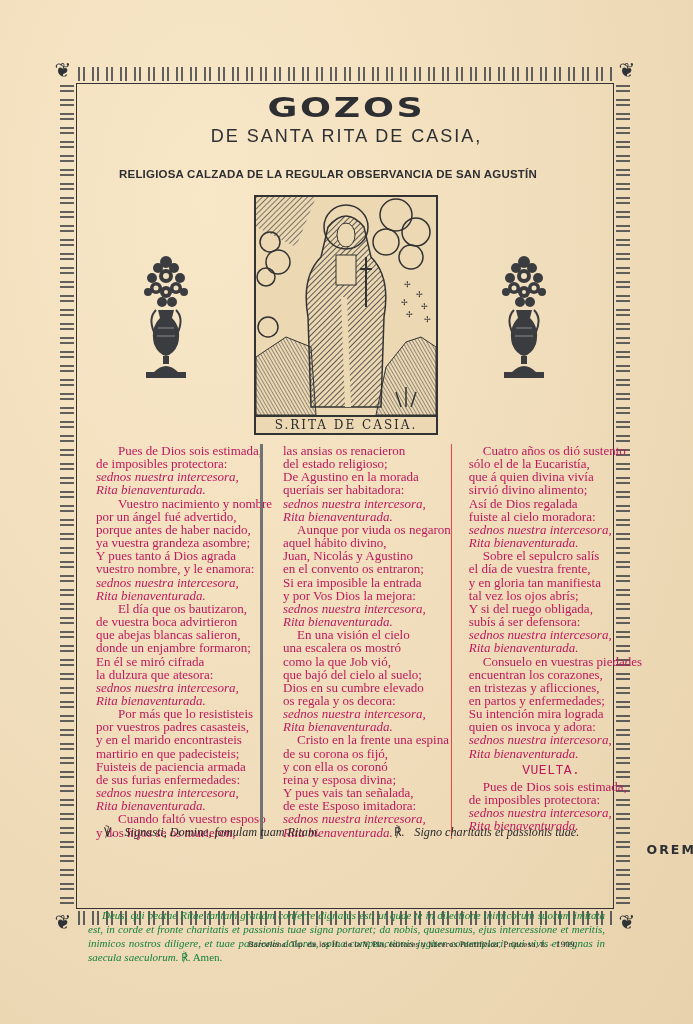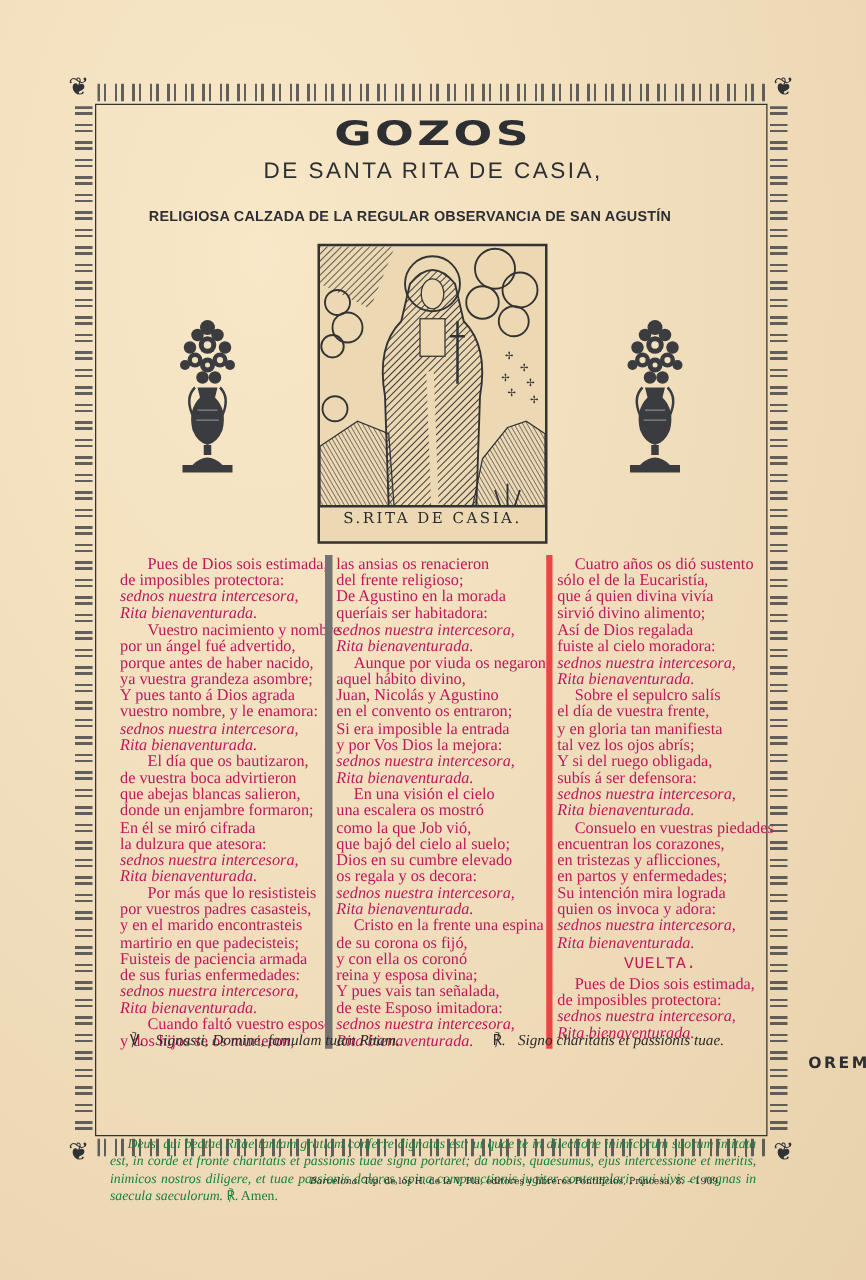--- a/index.html
+++ b/index.html
@@ -62,39 +62,39 @@
   }
 
   .woodcut {
     position: absolute; left: 254px; top: 195px; width: 180px; height: 236px;
     border: 2px solid #333;
     background: #ecd9b4;
     overflow: hidden;
   }
   .woodcut svg { position: absolute; left: 0; top: 0; }
   .woodcut-caption {
-    position: absolute; left: 0; right: 0; bottom: 11px; height: 16px;
+    position: absolute; left: 0; right: 0; bottom: 0; height: 16px;
     border-top: 2px solid #333;
     text-align: center; font-family: "DejaVu Serif", serif; font-size: 12px;
     letter-spacing: 2px; line-height: 16px; color: #2b2b2b; background: #ecd9b4;
   }
   .vase { position: absolute; top: 248px; width: 52px; height: 135px; }
   .vase.left { left: 140px; }
   .vase.right { left: 498px; }
 
   .columns {
     position: absolute; left: 104px; top: 444px; width: 505px;
     display: flex;
     font-family: "Liberation Serif", serif; font-size: 13px; line-height: 13.15px;
     color: #be185d;
   }
   .col { white-space: nowrap; }
   .col1 { width: 156px; padding-right: 0; }
-  .col2 { width: 170px; border-left: 6px solid #737373; padding-left: 3px; margin-left: 0; }
-  .col3 { width: 165px; border-left: 5px solid #ef4444; padding-left: 4px; }
+  .col2 { width: 170px; border-left: 3px solid #737373; padding-left: 20px; margin-left: 0; }
+  .col3 { width: 165px; border-left: 1px solid #ef4444; padding-left: 17px; }
   .col .line { display: block; }
   .col .indent { padding-left: 14px; }
   .col .it { font-style: italic; }
   .col .heading { text-align: center; padding-left: 0; letter-spacing: 0.5px; }
   .col1 .line:not(.indent) { margin-left: -8px; }
 
   .versicle {
     position: absolute; left: 104px; top: 823px; width: 510px; height: 16px;
     font-style: italic; font-size: 12.2px; font-family: "Liberation Serif", serif;
   }
@@ -280,21 +280,21 @@
       <span class="line">martirio en que padecisteis;</span>
       <span class="line">Fuisteis de paciencia armada</span>
       <span class="line">de sus furias enfermedades:</span>
       <span class="line it">sednos nuestra intercesora,</span>
       <span class="line it">Rita bienaventurada.</span>
       <span class="line indent">Cuando faltó vuestro esposo</span>
       <span class="line">y dos hijos se os murieron,</span>
     </div>
   <div class="col col2">
       <span class="line">las ansias os renacieron</span>
-      <span class="line">del frente religioso;</span>
+      <span class="line">del estado religioso;</span>
       <span class="line">De Agustino en la morada</span>
       <span class="line">queríais ser habitadora:</span>
       <span class="line it">sednos nuestra intercesora,</span>
       <span class="line it">Rita bienaventurada.</span>
       <span class="line indent">Aunque por viuda os negaron</span>
       <span class="line">aquel hábito divino,</span>
       <span class="line">Juan, Nicolás y Agustino</span>
       <span class="line">en el convento os entraron;</span>
       <span class="line">Si era imposible la entrada</span>
       <span class="line">y por Vos Dios la mejora:</span>

